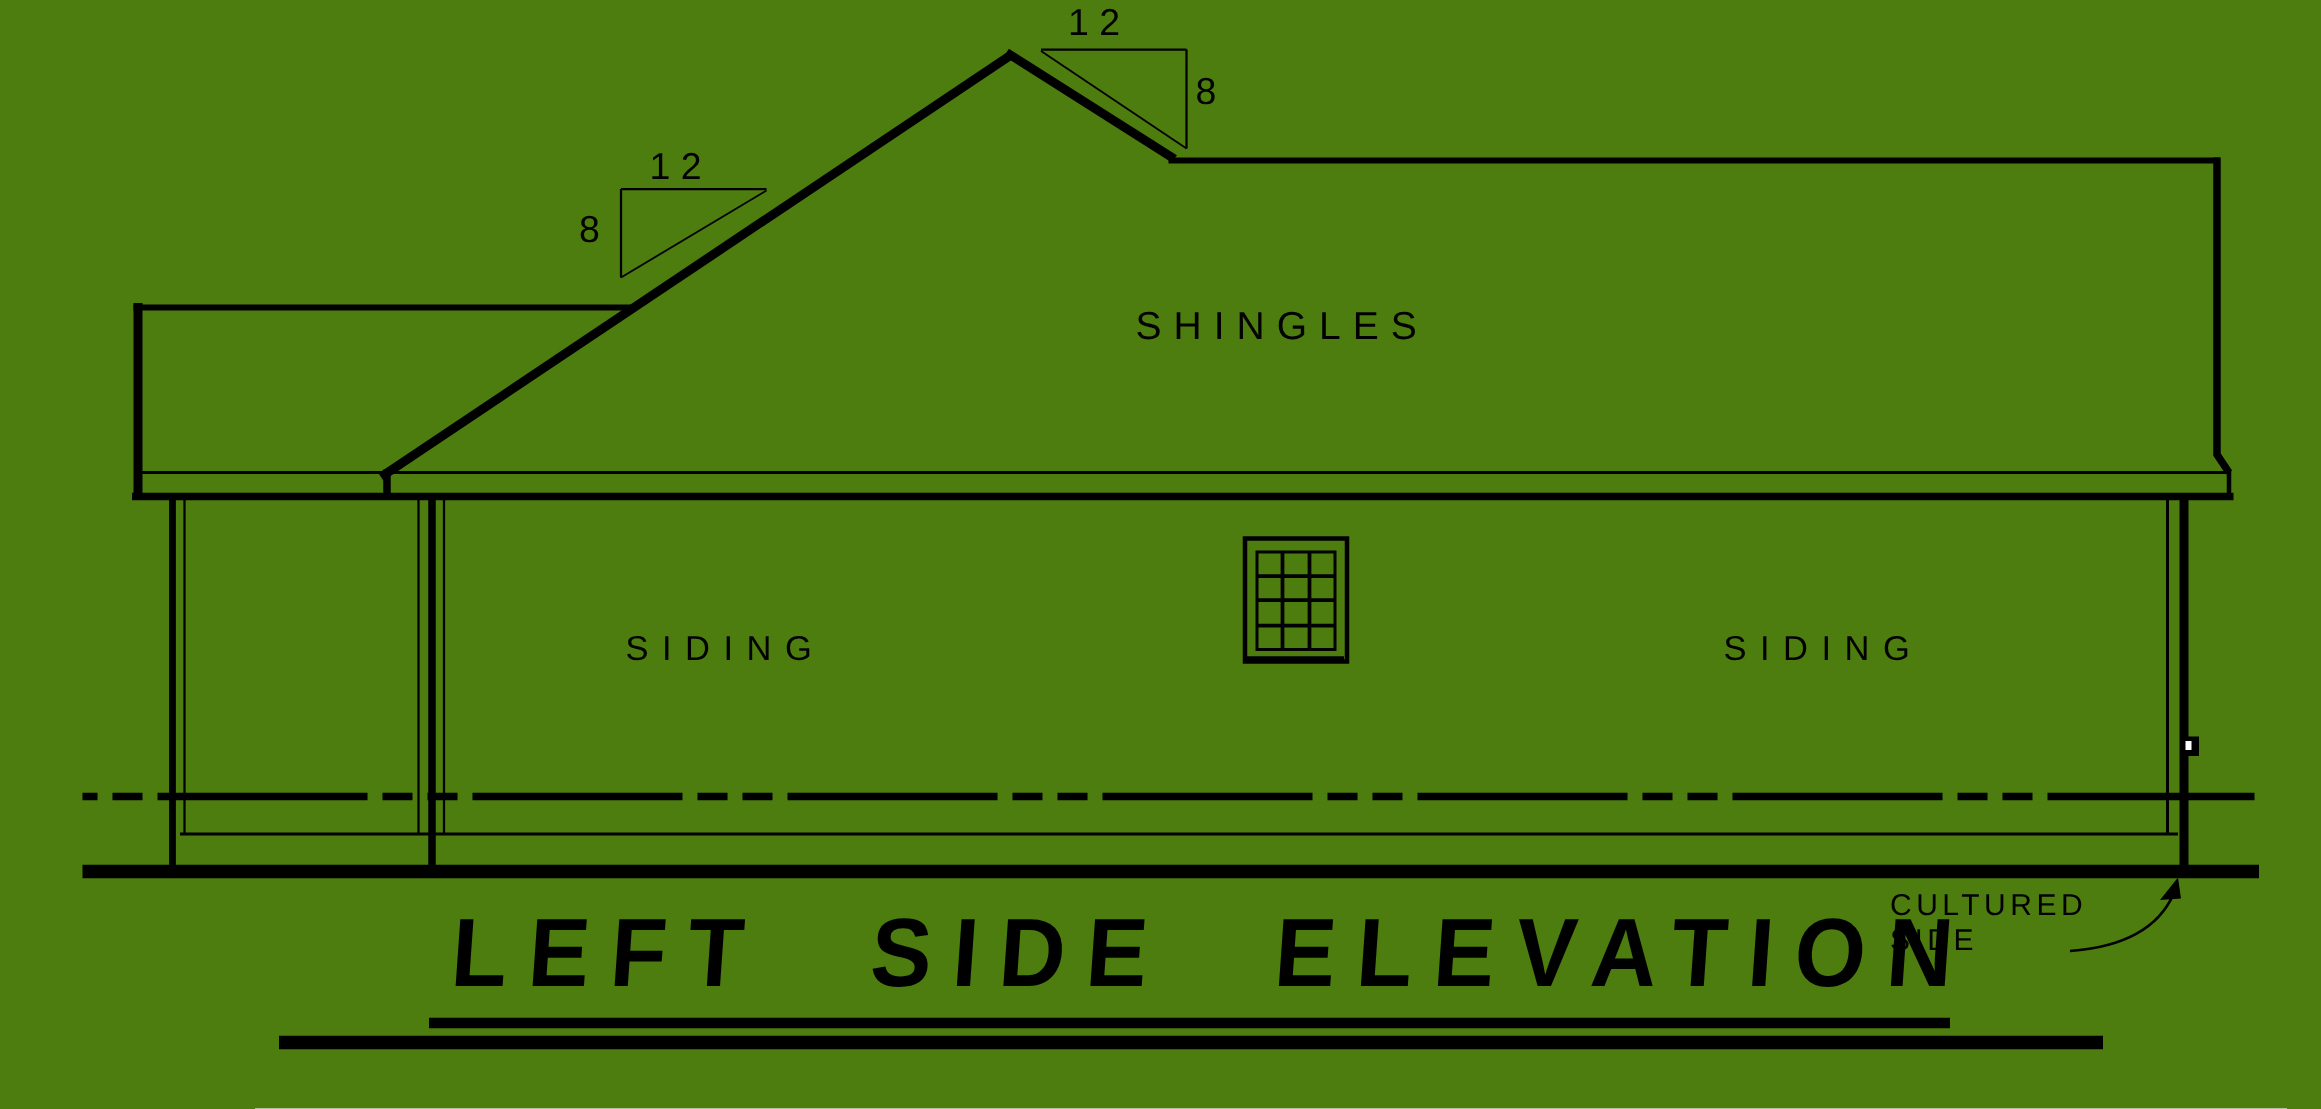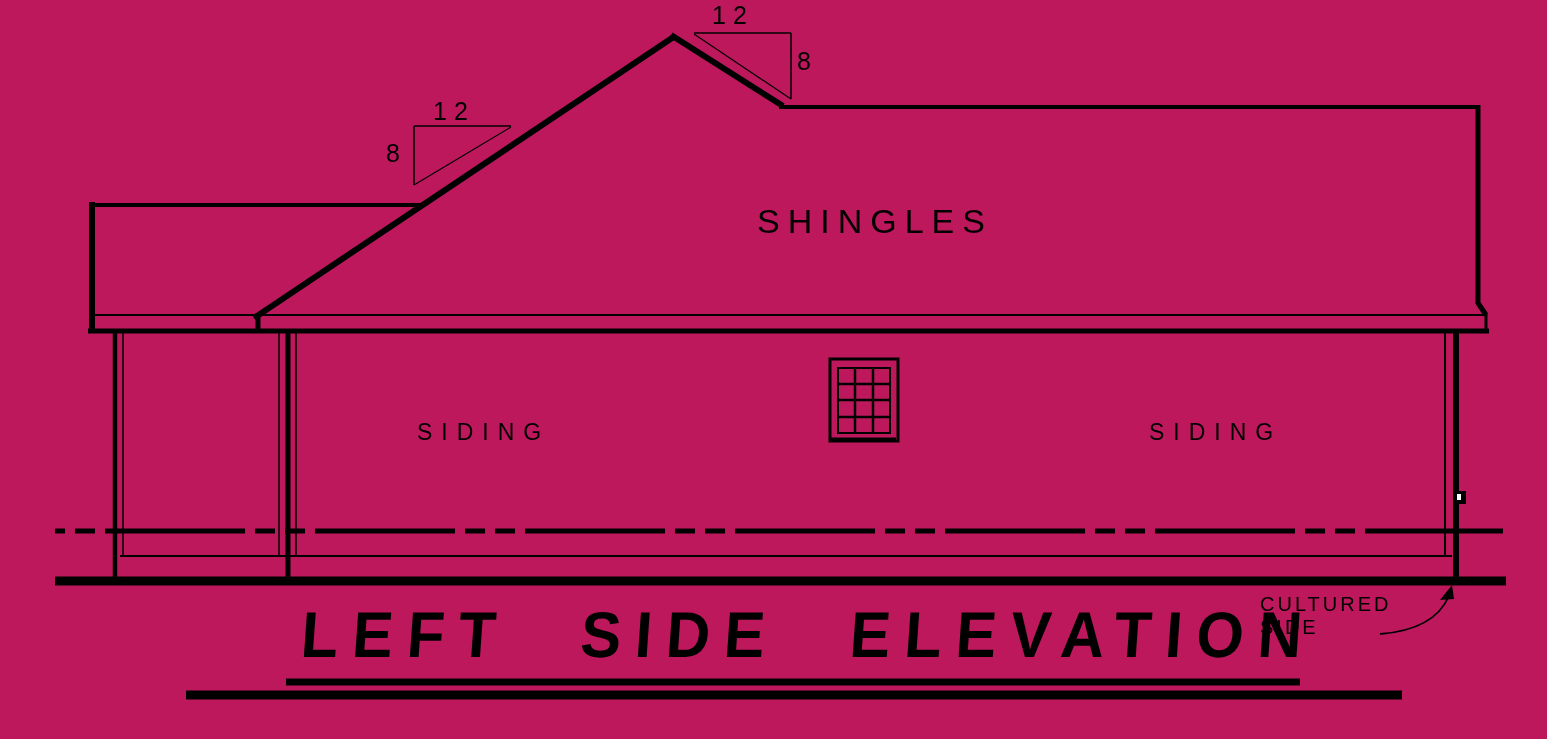--- a/index.html
+++ b/index.html
@@ -1,33 +1,33 @@
 <!DOCTYPE html>
 <html><head>
 <meta charset="utf-8">
 <style>
   html,body{margin:0;padding:0;background:#ffffff;}
   #sheet{
     position:relative;
     width:1547px;height:739px;
-    background:#be185d;
+    background:#4d7c0f;
     overflow:hidden;
     font-family:"Liberation Sans", sans-serif;
   }
   #linework{position:absolute;left:0;top:0;}
   .lbl{
     position:absolute;
     color:#000;
     white-space:nowrap;
     font-family:"Liberation Sans", sans-serif;
     letter-spacing:6px;
     line-height:1;
   }
   .pitch-num{font-size:25px;letter-spacing:7px;}
-  .shingles{left:757px;top:204px;font-size:34px;letter-spacing:8px;}
+  .shingles{left:757px;top:204px;font-size:26px;letter-spacing:8px;}
   .siding-l{left:417px;top:421px;font-size:23px;letter-spacing:9px;}
   .siding-r{left:1149px;top:421px;font-size:23px;letter-spacing:9px;}
   .mainfloor{left:696px;top:501px;font-size:24px;letter-spacing:5px;}
   .mainfloor .sym{margin-left:14px;font-size:26px;letter-spacing:0;}
   .cstone1{left:1260px;top:594px;font-size:20px;letter-spacing:3px;text-align:center;}
   .cstone2{left:1260px;top:617px;font-size:20px;letter-spacing:3px;}
   .title{
     left:299px;top:607px;
     font-size:61px;
     font-weight:bold;

